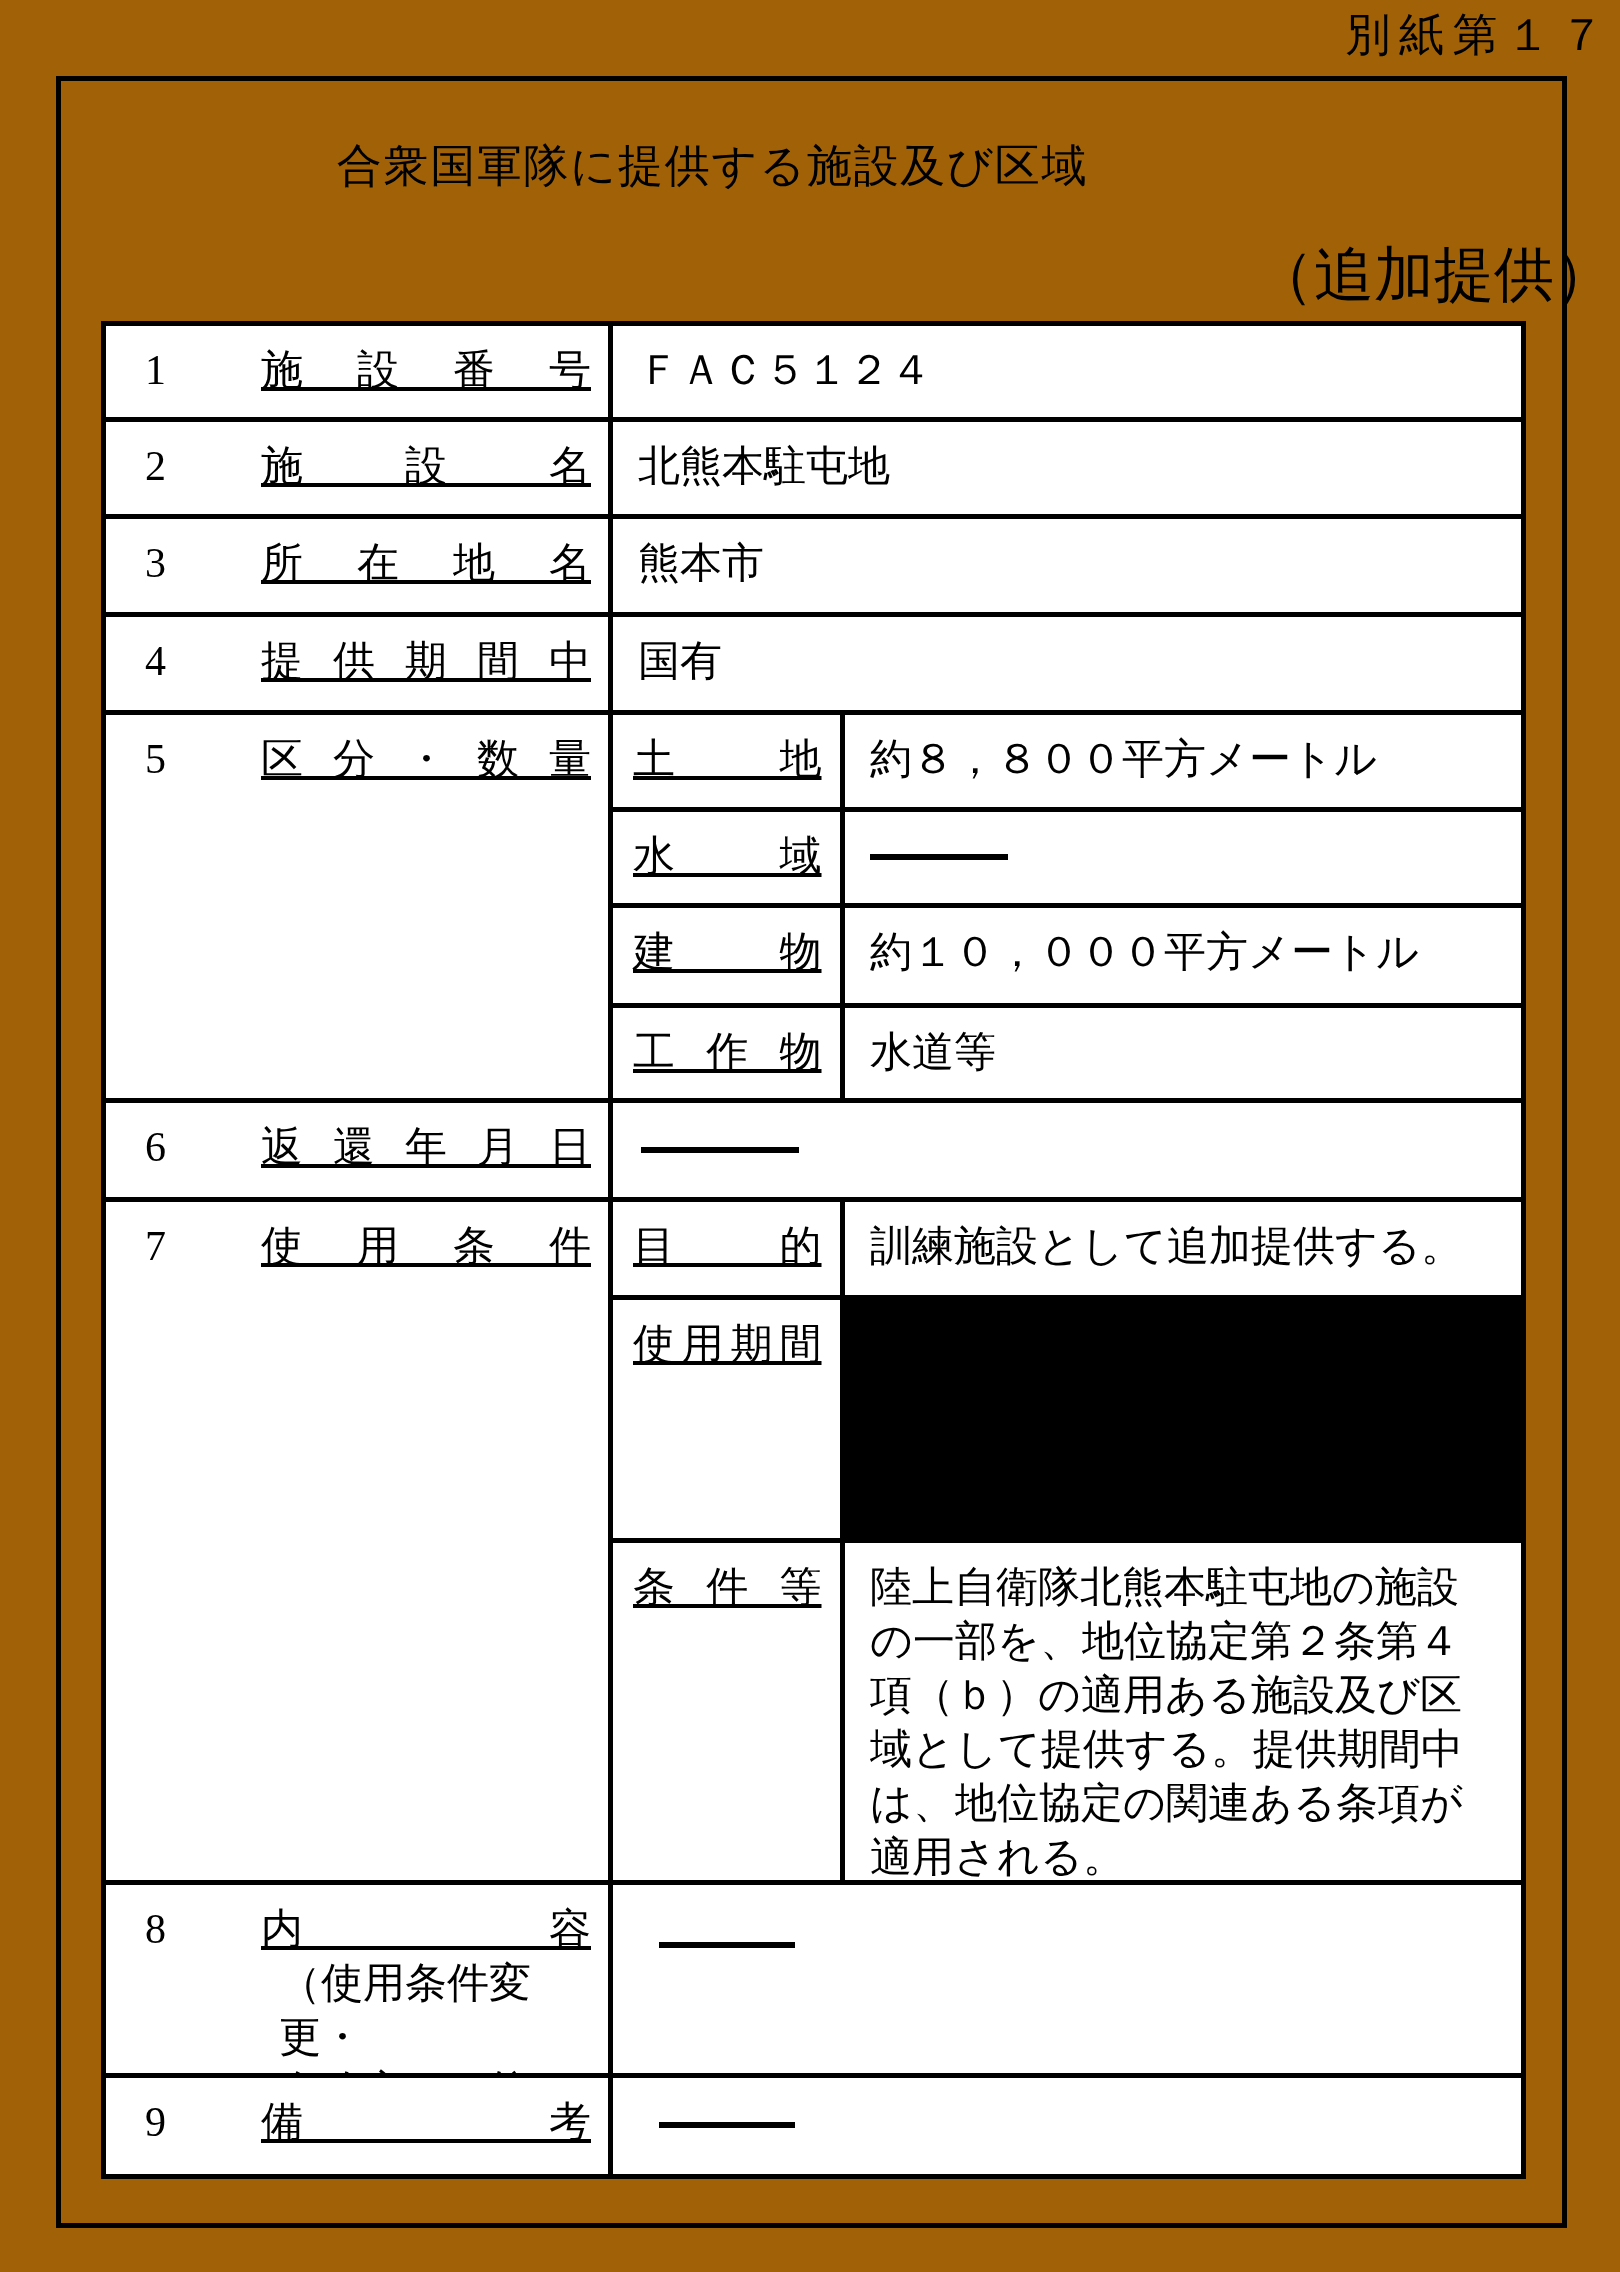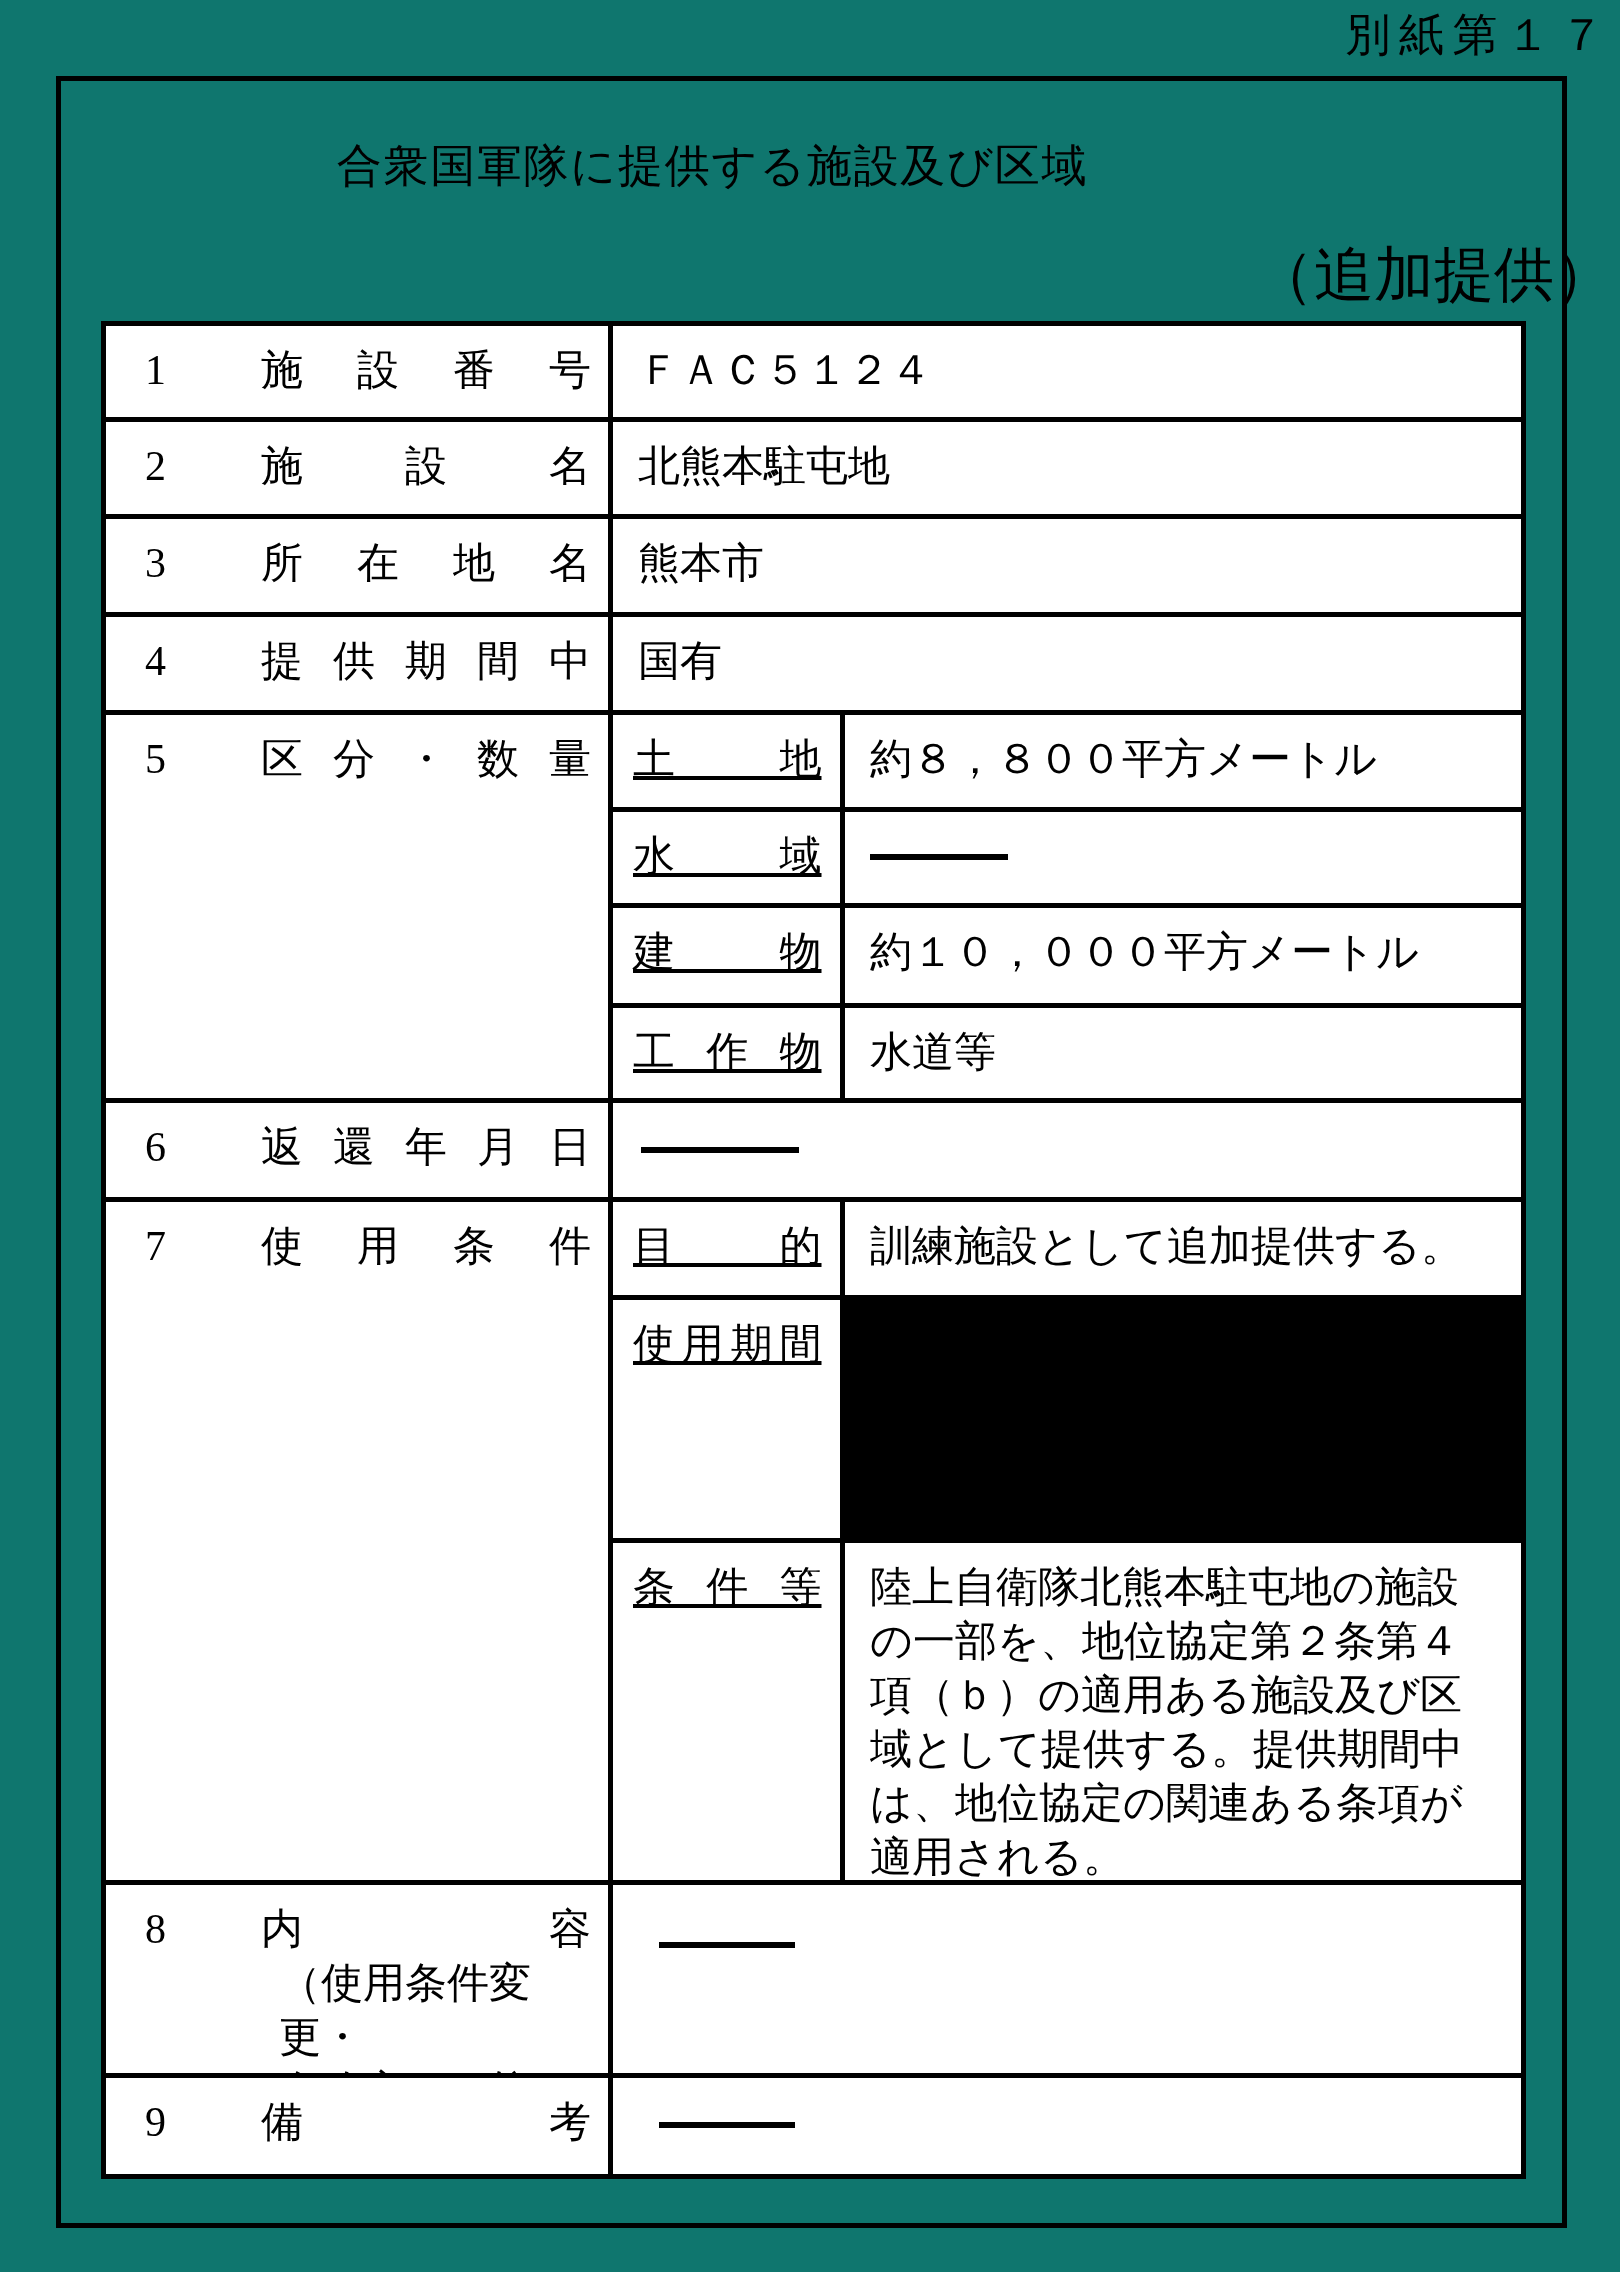--- a/index.html
+++ b/index.html
@@ -1,19 +1,19 @@
 <!DOCTYPE html>
 <html style="font-size:13.4px"><head>
 <meta charset="utf-8">
 <style>
   html, body { margin:0; padding:0; background:#ffffff; }
   .page {
     position:relative;
     width:1621px; height:2273px;
-    background:#0f766e;
+    background:#a16207;
     color:#000;
     font-family:"Liberation Serif","DejaVu Serif",serif;
     overflow:hidden;
   }
   .header-note {
     position:absolute; top:5px; right:8.4px;
     font-size:45px; letter-spacing:8.4px; white-space:nowrap;
   }
   .doc-title {
     position:absolute; top:136px; left:0; width:1425px;
@@ -37,21 +37,21 @@
     background:#000;
     border:5.9px solid #000;
   }
   .cell { background:#fff; font-size:42px; line-height:54px; }
   .lbl {
     display:flex; align-items:flex-start;
     padding:17px 17px 0 39px;
   }
   .num { flex:none; width:116px; }
   .jtext {
-    flex:1; text-align:justify; text-align-last:justify;
+    flex:1; text-align:justify; text-align-last:justify;text-decoration:underline;
   }
   .lbl-multi { display:block; padding:17px 17px 0 39px; }
   .lbl-line1 { display:flex; }
   .lbl-note { padding-left:134px; white-space:pre-wrap; }
   .sub { padding:17px 18.5px 0 20px;text-decoration:underline; }
   .sub-inner { display:block; text-align:justify; text-align-last:justify; }
   .val { padding:17px 17px 0 25px; white-space:pre-wrap; }
   .val-dash { padding:0; }
   .dash { height:5.9px; background:#000; }
   .dash-sub   { width:138px; margin:42px 0 0 25px; }

